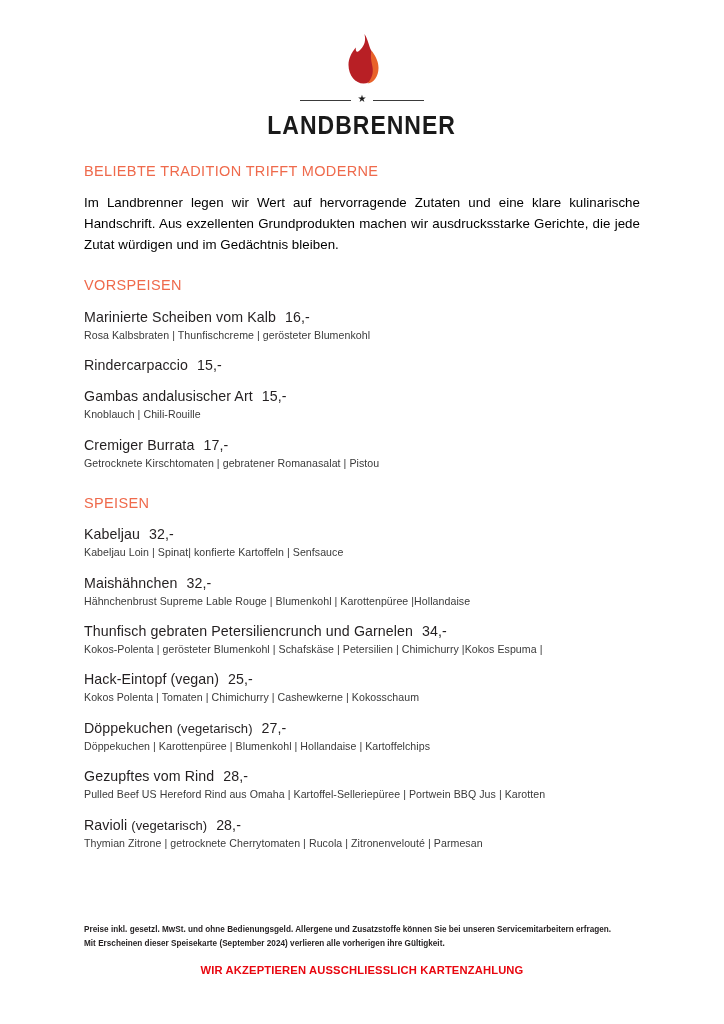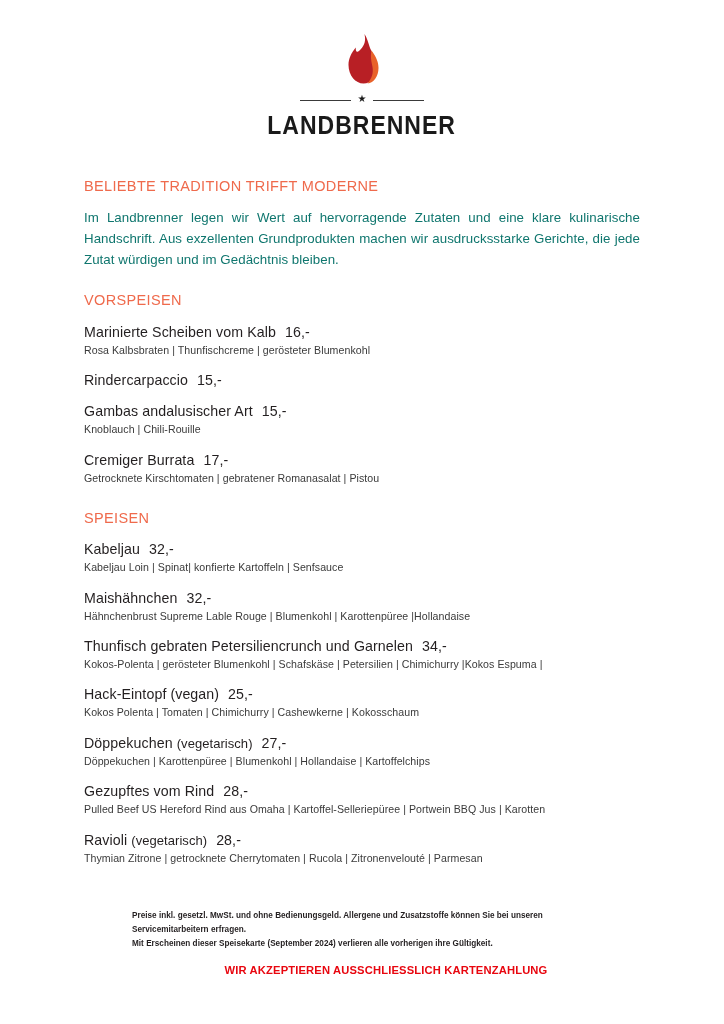--- a/index.html
+++ b/index.html
@@ -74,32 +74,32 @@
   
   .accent-heading {
     color: #ef6a4c;
     font-size: 14.5px;
     font-weight: 400;
     letter-spacing: 0.35px;
     margin: 0;
     line-height: 1.2;
   }
   .tagline {
-    margin-top: 38px;
+    margin-top: 23px;
   }
   .section-heading {
     margin-top: 0;
   }
 
   .intro {
     margin: 12px 0 0 0;
     font-size: 13.3px;
     line-height: 1.58;
     text-align: justify;
-    color: #0f766e;
+    color: #000000;
     letter-spacing: 0.05px;
   }
 
   
   .section {
     margin-top: 22px;
   }
   .section.speisen {
     margin-top: 24px;
   }
@@ -140,21 +140,20 @@
     margin-top: 2px;
     max-width: 540px;
   }
 
   
   .footer {
     position: absolute;
     left: 84px;
     right: 84px;
     bottom: 48px;
-    margin-left: 48px;
   }
   .footer-note {
     font-family: "Liberation Sans Narrow", "Liberation Sans", sans-serif;
     font-size: 8.6px;
     line-height: 1.62;
     font-weight: 700;
     color: #231f20;
     letter-spacing: 0.02px;
     transform: scaleX(0.95);
     transform-origin: left center;

